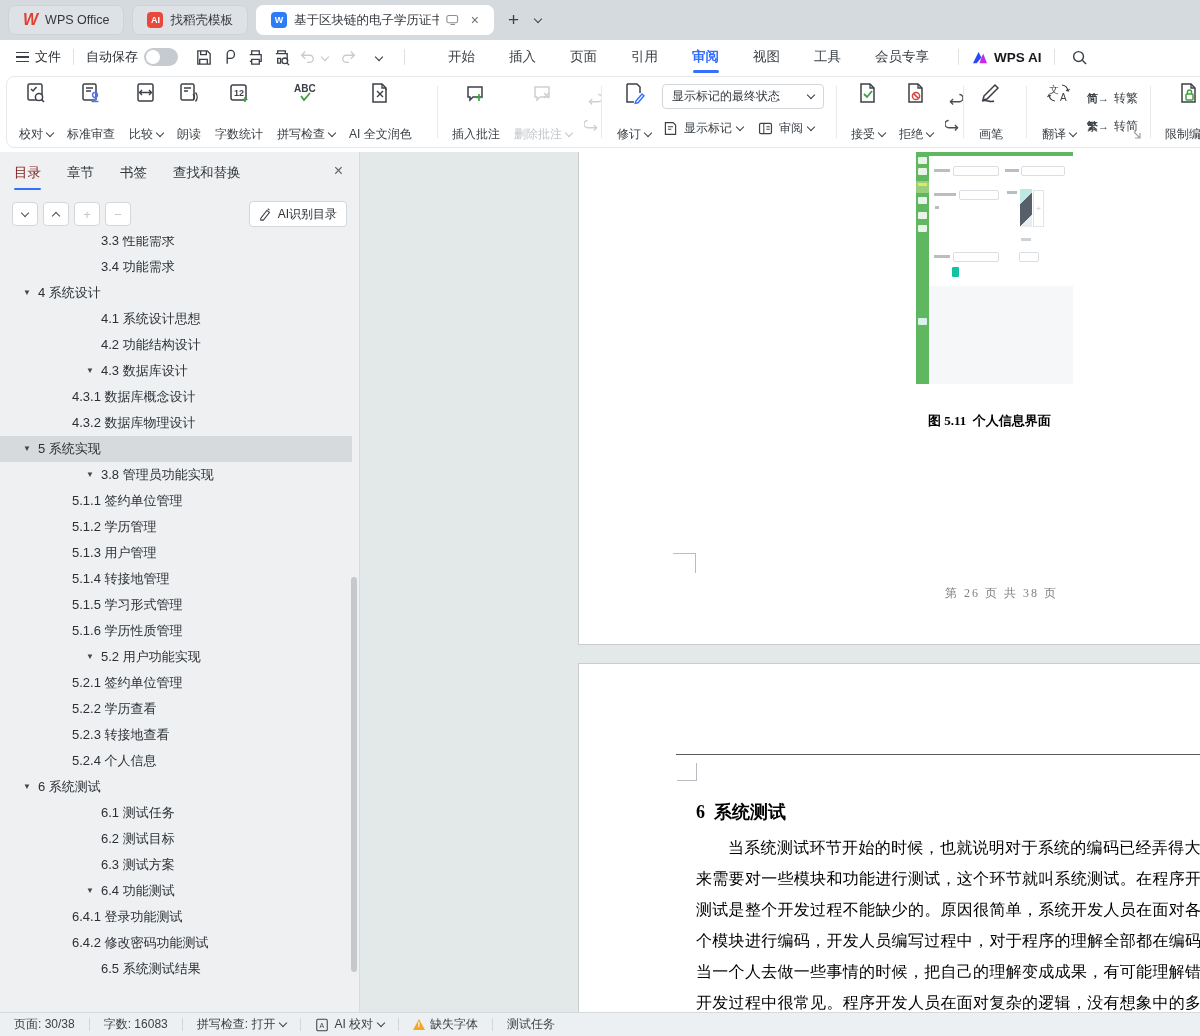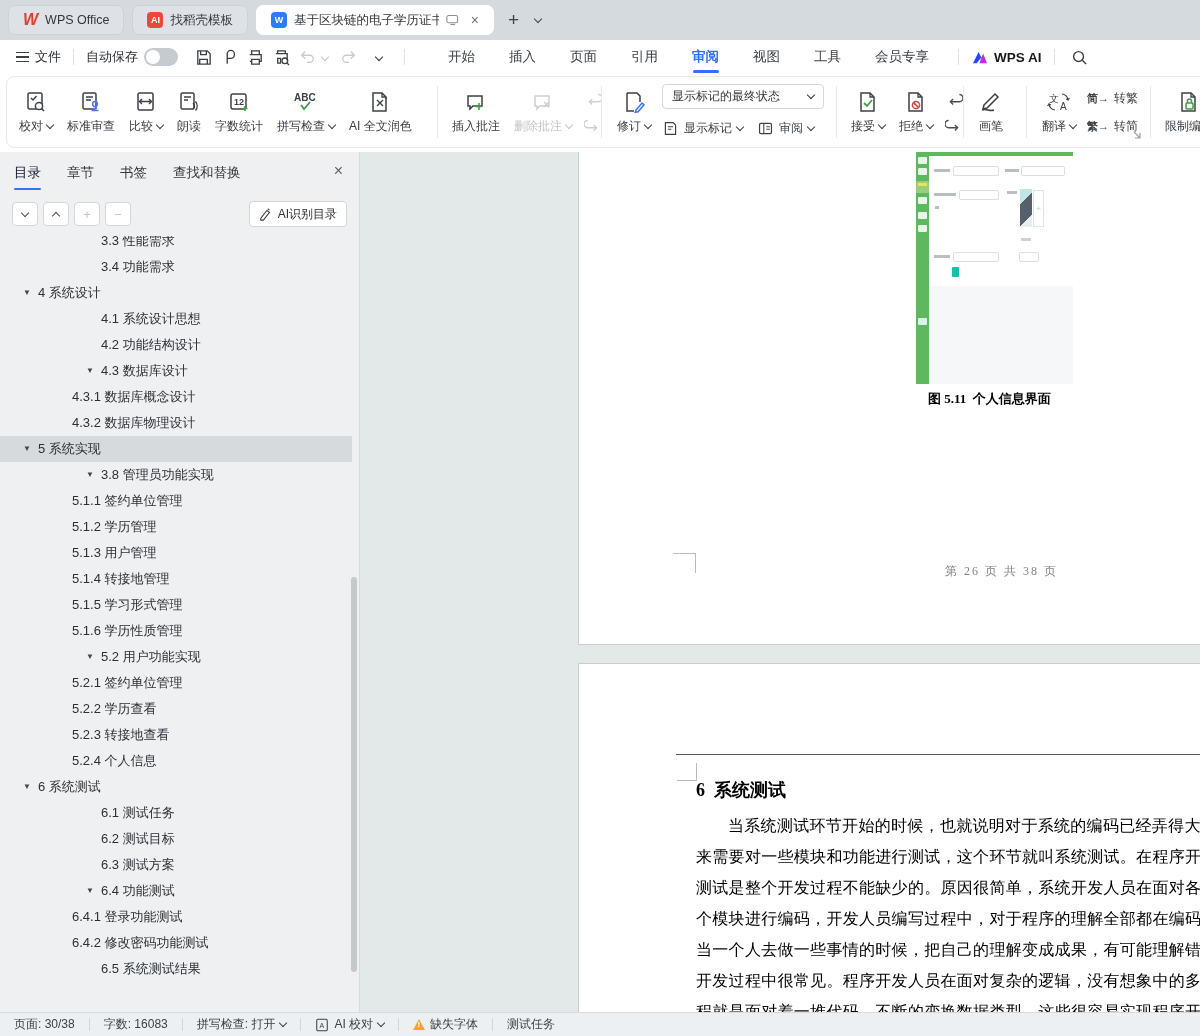--- a/index.html
+++ b/index.html
@@ -45,21 +45,21 @@
   .rtab.active::after { content:""; position:absolute; left:50%; transform:translateX(-50%);
     bottom:1px; width:26px; height:3px; border-radius:2px; background:#3370ff; }
   .wpsai { display:flex; align-items:center; gap:6px; font-size:13.5px; color:#17191c; font-weight:bold; }
 
   
   .ribbon { position:absolute; left:0; top:74px; width:1200px; height:78px; background:#fff; }
   .ribbon-card { position:absolute; left:6px; top:2px; width:1400px; height:72px;
     border:1px solid #e6e8ea; border-radius:8px; background:#fff; }
   .rg { position:absolute; top:6px; height:64px; display:flex; align-items:center; }
   .rdiv { position:absolute; top:12px; width:1px; height:52px; background:#e7e9eb; }
-  .rbtn { display:flex; flex-direction:column; align-items:center; justify-content:center;
+  .rbtn { display:flex; flex-direction:column; align-items:center; justify-content:space-between;
     gap:4px; padding:0 7px; height:62px; font-size:12px; color:#3b4045; border-radius:4px; white-space:nowrap; }
   .rbtn .lab { display:flex; align-items:center; gap:4px; }
   .disabled { color:#c1c5ca; }
   .disabled svg * { stroke:#ccd0d5 !important; fill:none !important; }
   .minicol { display:flex; flex-direction:column; justify-content:center; gap:6px; margin-left:2px; }
   .mini { width:24px; height:20px; display:flex; align-items:center; justify-content:center; }
   .g3col { display:flex; flex-direction:column; gap:7px; margin-left:4px; }
   .selectbox { width:162px; height:25px; border:1px solid #d3d7db; border-radius:4px;
     display:flex; align-items:center; justify-content:space-between; padding:0 9px;
     font-size:12px; color:#33373c; }
@@ -67,21 +67,21 @@
   .sbtn { display:flex; align-items:center; gap:5px; font-size:12px; color:#3b4045; height:24px; }
   .ccicon { font-size:11px; font-weight:bold; color:#3b4045; line-height:1; }
   .expander { position:absolute; left:1132px; top:56px; color:#9aa0a6; }
 
   
   .sidebar { position:absolute; left:0; top:152px; width:360px; height:860px;
     background:#eef0f2; border-right:1px solid #d9dcdf; }
   .sb-tabs { display:flex; align-items:center; height:42px; padding:0 14px; font-size:13.5px;
     color:#33383d; position:relative; }
   .sb-tab { margin-right:26px; position:relative; height:42px; display:flex; align-items:center; }
-  .sb-tab.active { color:#0f172a; }
+  .sb-tab.active { color:#7f1d1d; }
   .sb-tab.active::after { content:""; position:absolute; bottom:4px; left:0; right:0;
     height:2.5px; border-radius:2px; background:#3370ff; }
   .sb-close { position:absolute; right:16px; top:10px; font-size:16px; color:#5f6368; }
   .sb-tools { height:40px; display:flex; align-items:center; padding:0 12px; gap:5px; position:relative; }
   .sqbtn { width:26px; height:24px; background:#fff; border:1px solid #d4d7da; border-radius:4px;
     display:flex; align-items:center; justify-content:center; color:#4a4f54; font-size:13px; }
   .sqbtn.off { color:#c3c7cb; }
   .aibtn { position:absolute; right:12px; height:26px; background:#fff; border:1px solid #d4d7da;
     border-radius:4px; display:flex; align-items:center; gap:5px; padding:0 9px; font-size:12px; color:#2e3338; }
   .toc { position:absolute; left:0; top:84px; width:352px; bottom:0; overflow:hidden; }
@@ -97,21 +97,21 @@
   .l2 .tarrow { left:41px; }
   .sb-scroll { position:absolute; right:2px; top:425px; width:6px; height:395px;
     background:#c5c9cc; border-radius:3px; }
 
   
   .docarea { position:absolute; left:360px; top:152px; width:840px; height:860px; background:#e3e8e8; }
   .page { position:absolute; left:218px; width:982px; background:#fff;
     border:1px solid #c9cdcf; border-right:none; }
   .page1 { top:0; height:493px; border-top:none; }
   .page2 { top:511px; height:349px; border-bottom:none; }
-  .serif { font-family:"Liberation Serif","DejaVu Serif",serif; color:#000; }
+  .serif { font-family:"Liberation Serif","DejaVu Serif",serif; color:#000;margin-top:22px; }
   .fig { position:absolute; left:337px; top:0; width:157px; height:232px; background:#fff; }
   .fig-side { position:absolute; left:0; top:0; width:13px; height:100%; background:#5fb75f; }
   .fig-top { position:absolute; left:13px; top:0; right:0; height:4px; background:#5fb75f; }
   .pill { position:absolute; left:2px; width:9px; height:7px; border-radius:1px;
     background:rgba(255,255,255,.85); }
   .pill.hl { left:0; width:13px; background:rgba(255,255,255,.3);
     box-shadow:inset 0 0 0 6px rgba(170,210,90,.35); }
   .pill.hl::after { content:""; position:absolute; left:2px; top:2px; width:9px; height:3px; background:#e6e462; }
   .fig-form { position:absolute; left:13px; top:4px; right:0; height:130px; background:#fff; }
   .fig-low { position:absolute; left:13px; top:134px; right:0; bottom:0; background:#f5f7f8; }

